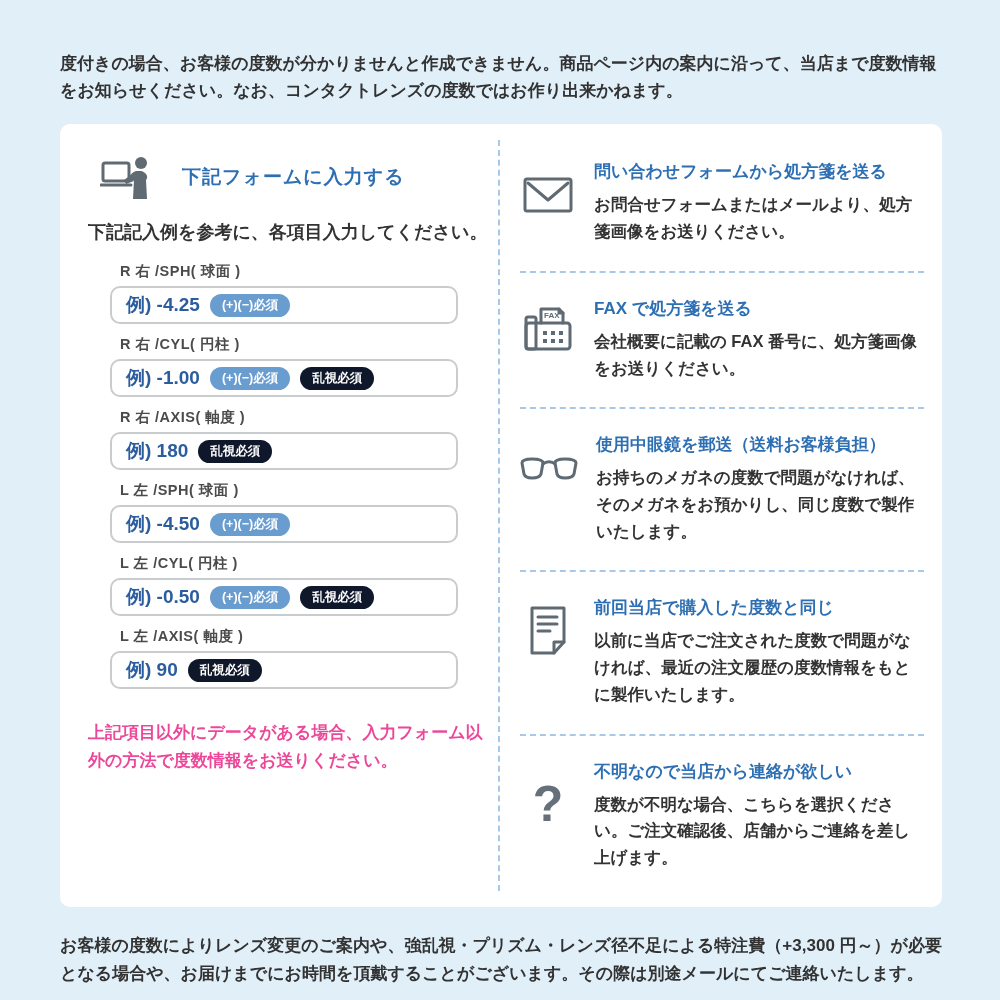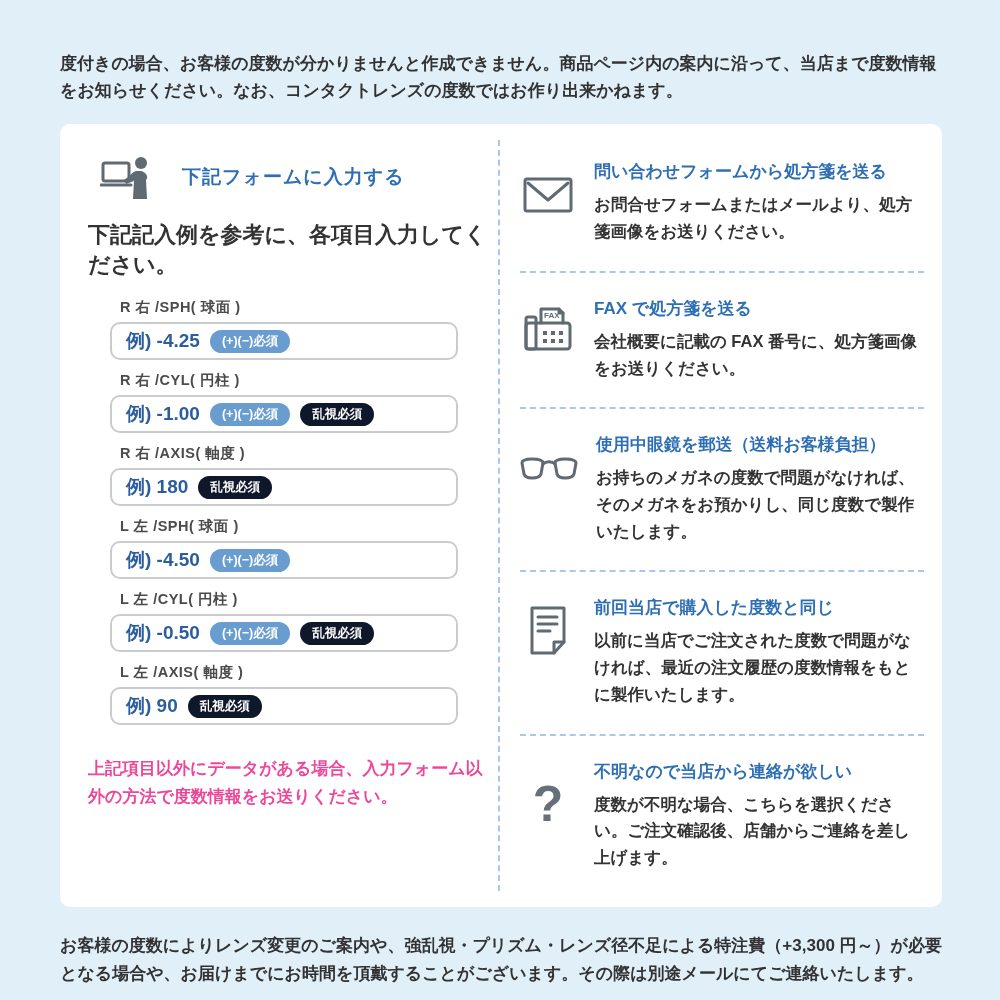--- a/index.html
+++ b/index.html
@@ -27,21 +27,21 @@
   }
   
   .col-left{width:440px;box-sizing:border-box;position:relative;padding:30px 0 28px 26px;}
   .col-left::after{
     content:"";position:absolute;right:0;top:16px;bottom:16px;
     border-right:2px dashed #a9c8e5;
   }
   .form-header{display:flex;align-items:center;gap:28px;margin-left:14px;}
   .form-header .hicon{flex:0 0 auto;display:flex;}
   .form-header-title{font-size:19px;font-weight:bold;color:#2e6fb3;letter-spacing:1px;}
-  .form-sub{font-size:22px;font-weight:600;color:#333;margin:20px 0 0 2px;}
+  .form-sub{font-size:18px;font-weight:600;color:#333;margin:20px 0 0 2px;}
   .fields{margin:18px 0 0 24px;width:348px;}
   .field-label{
     font-size:14.5px;font-weight:bold;color:#4b4b4b;
     margin:11px 0 5px 10px;letter-spacing:.5px;
   }
   .field-box{
     border:2px solid #c9ccce;border-radius:10px;background:#fff;
     height:38px;display:flex;align-items:center;
     padding:0 8px 0 14px;gap:10px;box-sizing:border-box;
   }

